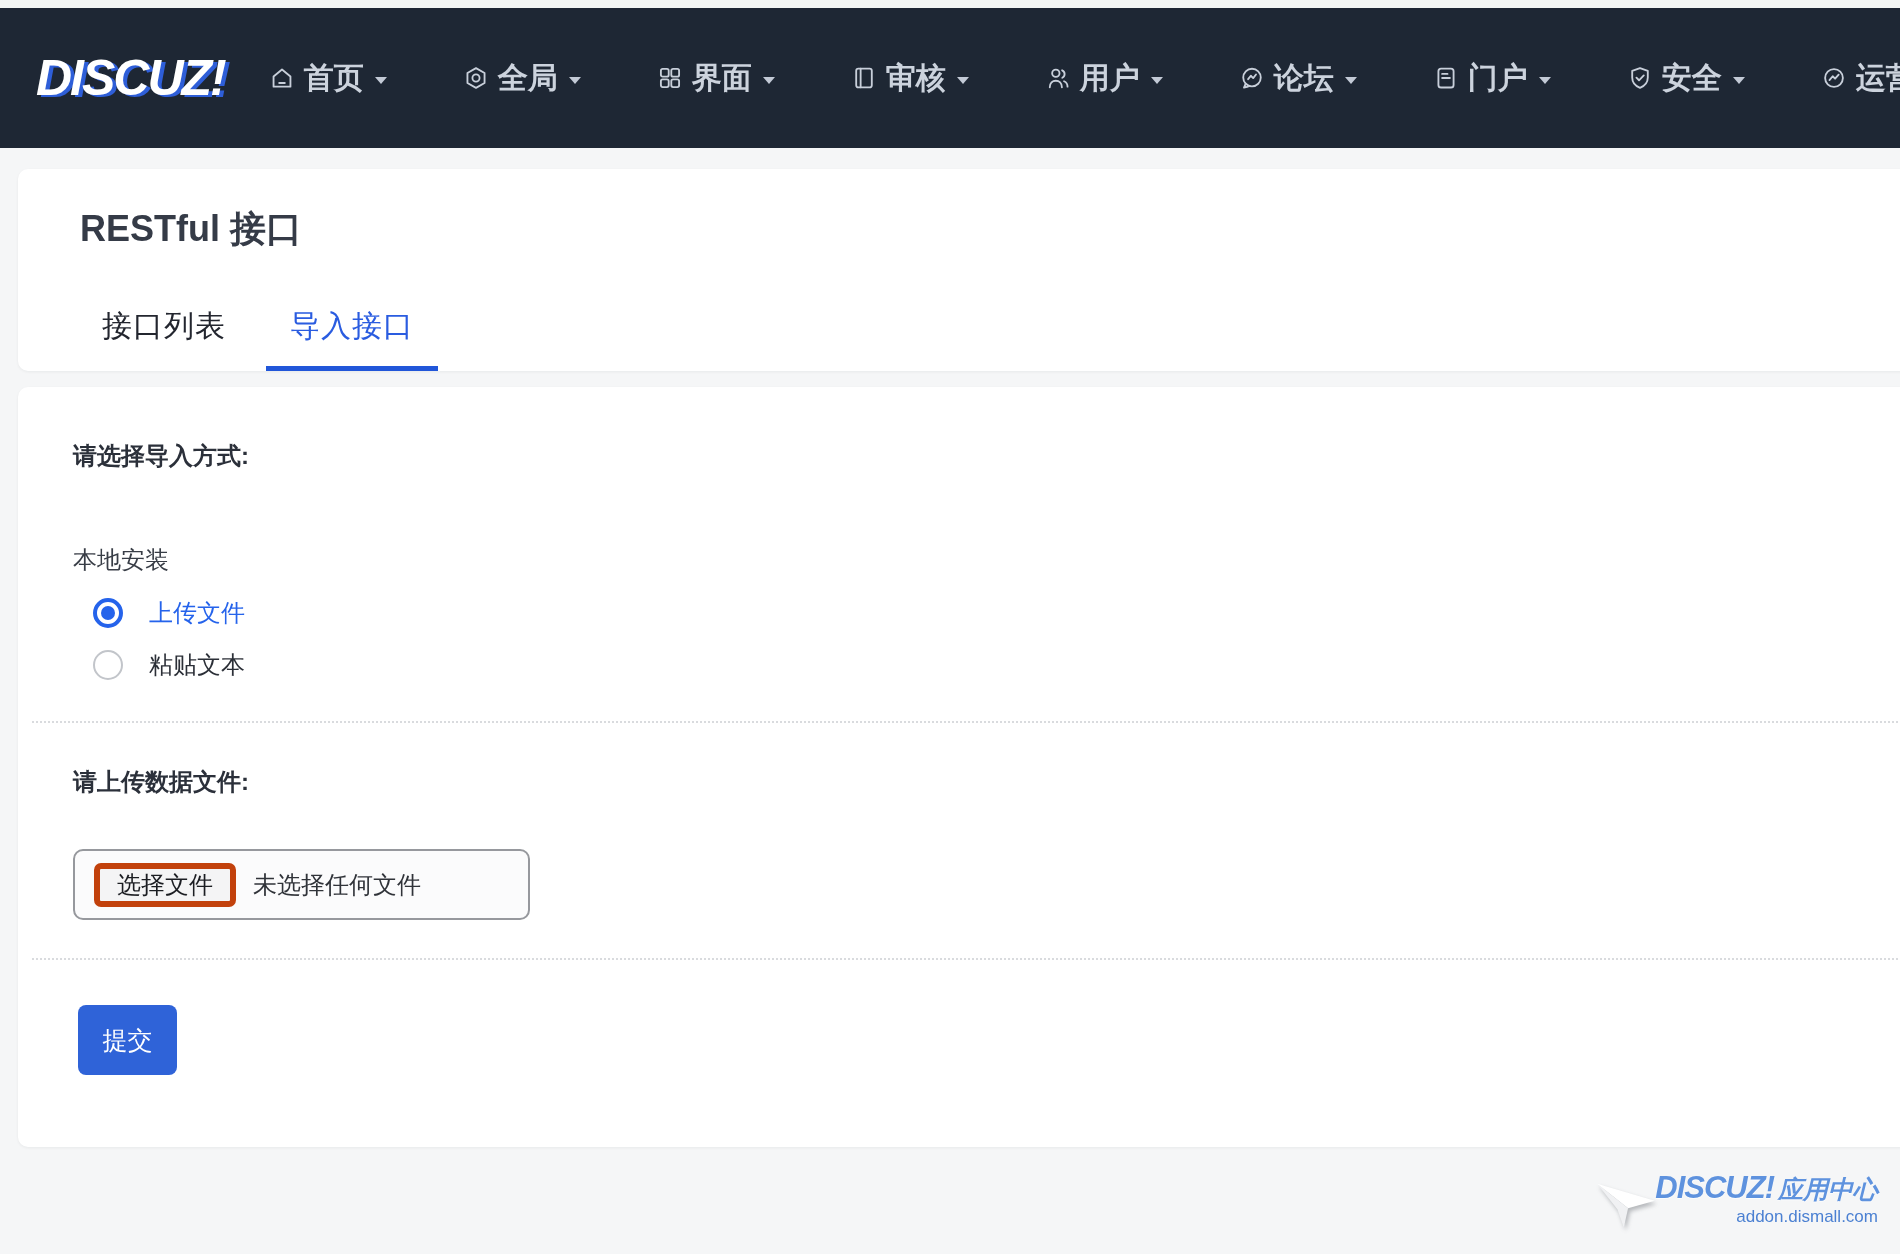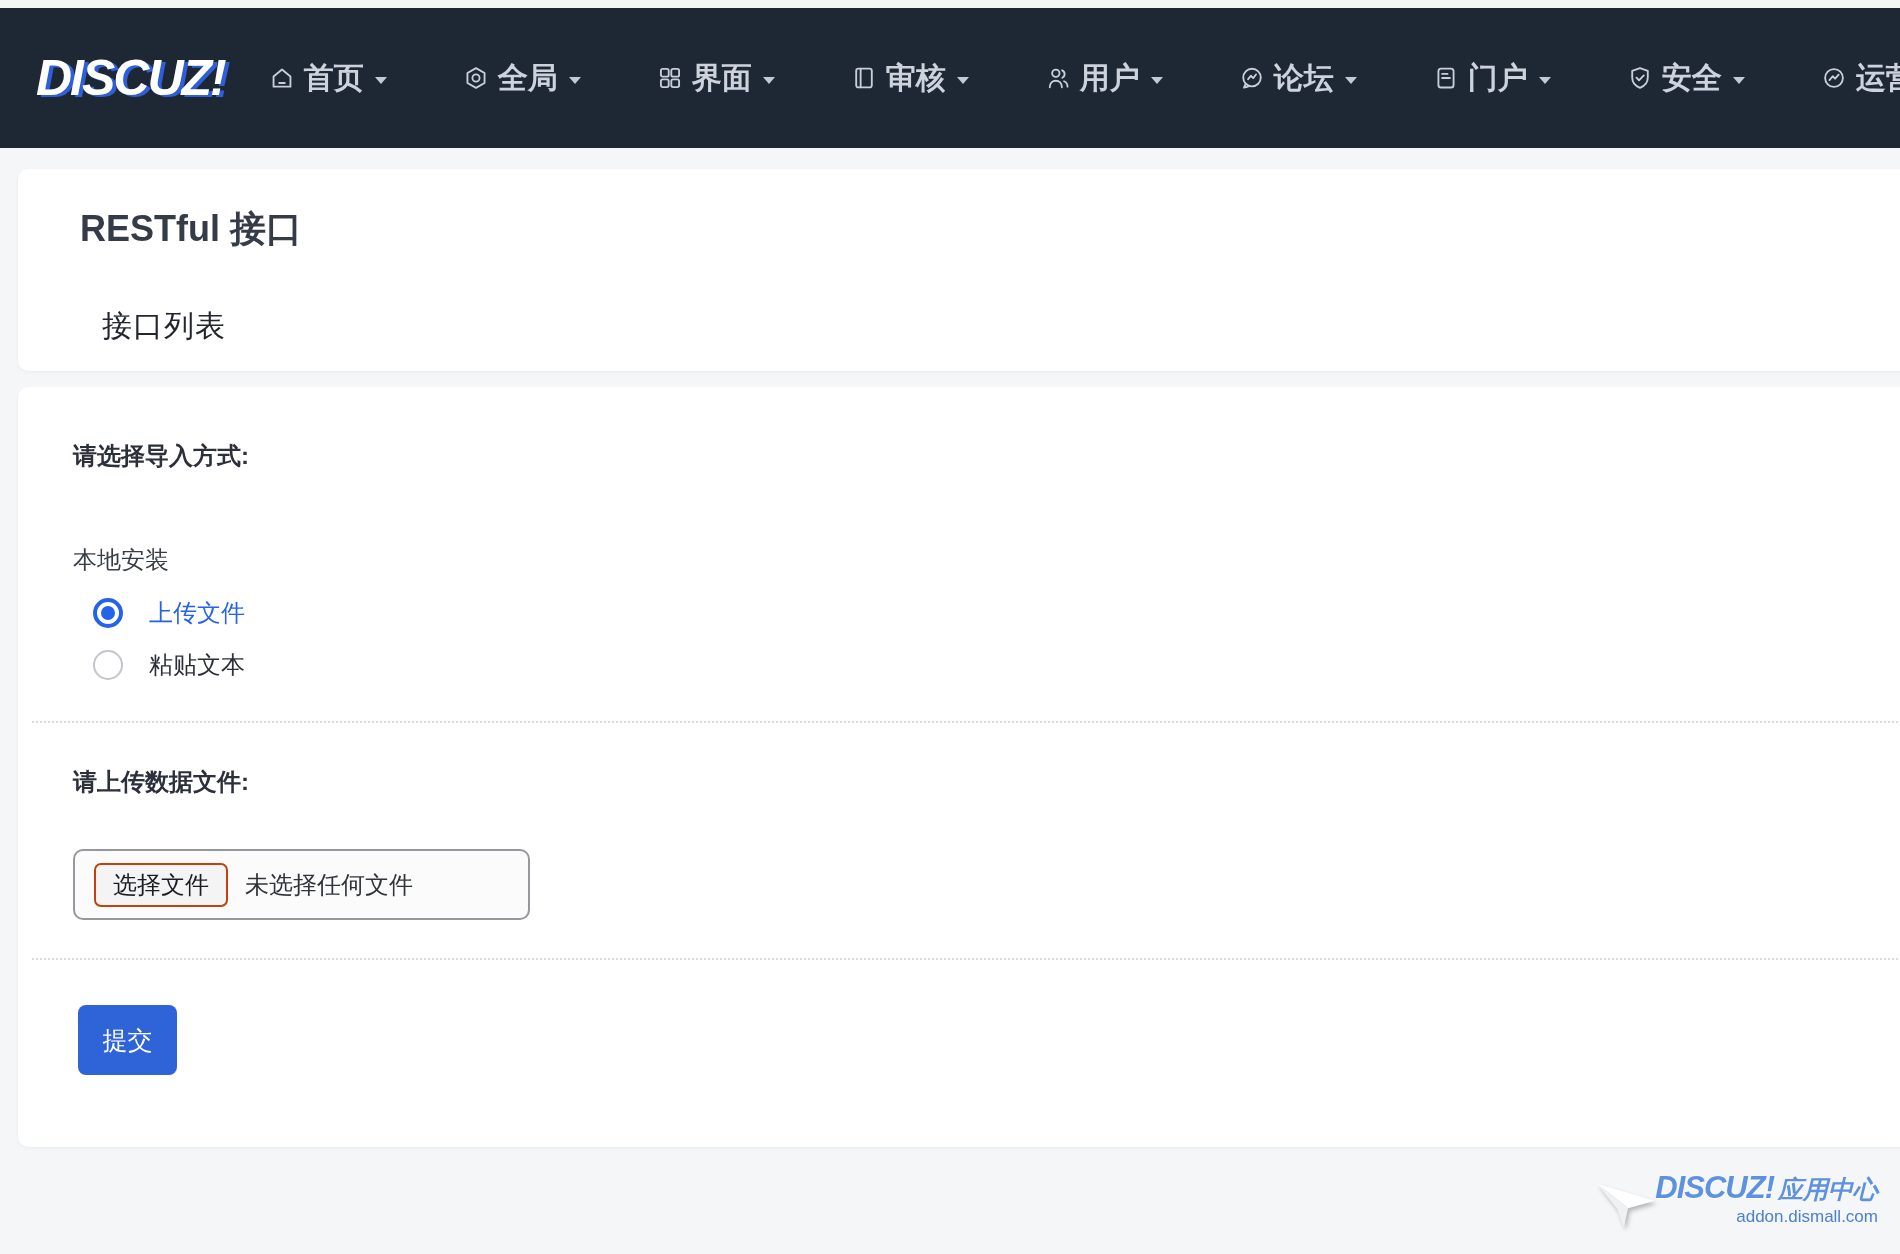--- a/index.html
+++ b/index.html
@@ -52,21 +52,21 @@
   .divider{border-top:2px dotted #d9dbde;height:0;margin-right:0;}
   .divider.d1{margin-top:41px;}
   .divider.d2{margin-top:38px;}
   .upload-label{margin:42px 0 0 41px;}
   .filebox{
     margin:51px 0 0 41px;width:457px;height:71px;box-sizing:border-box;
     border:2px solid #96989d;border-radius:10px;background:#fbfbfc;
     display:flex;align-items:center;padding-left:19px;cursor:pointer;
   }
   .filebtn{
-    height:44px;padding:0 17px;border:2px solid #c2410c;border-radius:7px;
+    height:44px;padding:0 17px;border:6px solid #c2410c;border-radius:7px;
     background:#f4f4f5;font-size:24px;color:#1b1d22;font-weight:500;
     font-family:inherit;cursor:pointer;
   }
   .filestatus{margin-left:17px;font-size:24px;color:#303339;}
   .submit{
     margin:45px 0 0 46px;width:99px;height:70px;border:none;border-radius:8px;
     background:#2f63d8;color:#ffffff;font-size:25px;font-family:inherit;cursor:pointer;
   }
   
   .watermark{position:absolute;right:22px;bottom:20px;display:flex;align-items:flex-start;}
@@ -174,20 +174,21 @@
 
     </div>
   </nav>
 </header>
 
 <main>
   <section class="card card-head">
     <h1>RESTful 接口</h1>
     <div class="tabs">
       <div class="tab">接口列表</div>
+      <div class="tab active">导入接口</div>
     </div>
   </section>
 
   <section class="card card-body">
     <div class="flabel method-label">请选择导入方式:</div>
     <div class="group-label">本地安装</div>
 
     <div class="radio-row">
       <span class="radio checked">
           <span class="dot"></span>

